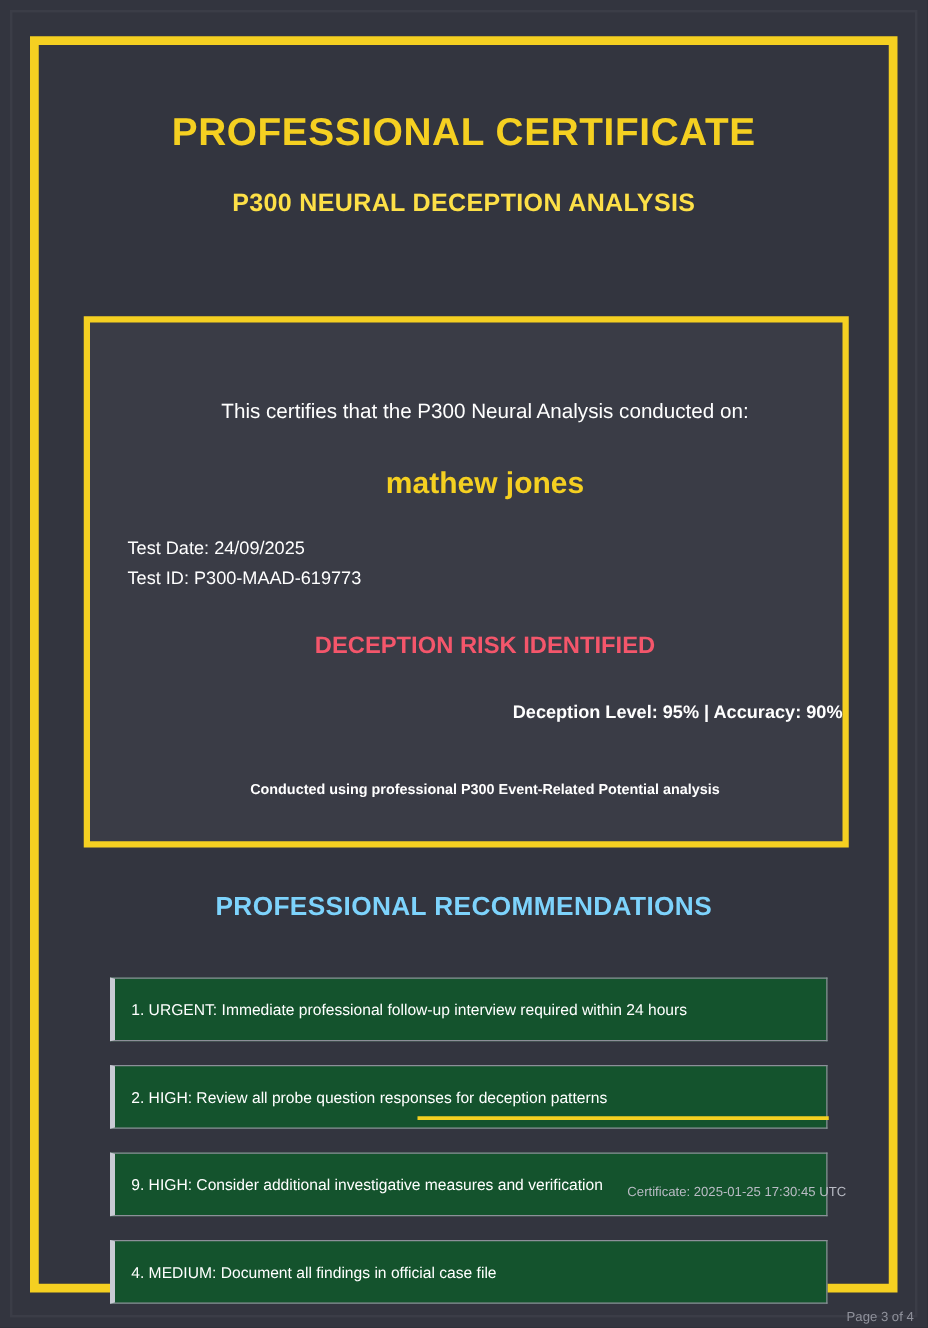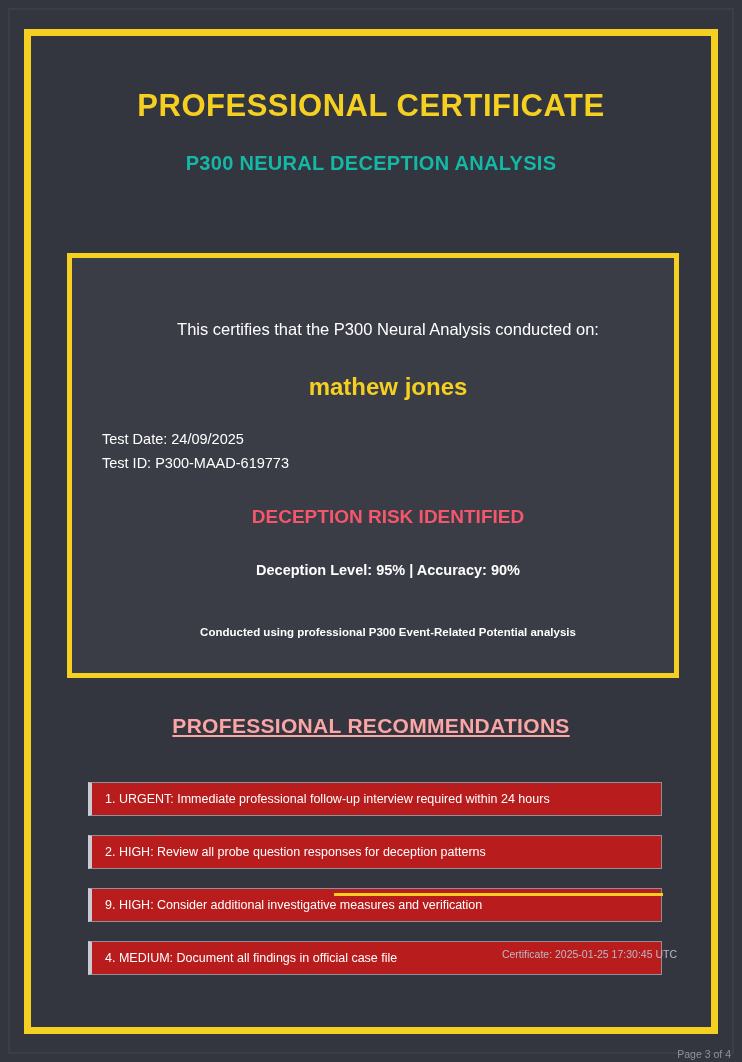--- a/index.html
+++ b/index.html
@@ -55,21 +55,21 @@
   .cert-title {
     text-align: center;
     color: #f5d021;
     font-size: 31px;
     font-weight: bold;
     letter-spacing: 0.5px;
     margin-top: 52px;
   }
   .cert-subtitle {
     text-align: center;
-    color: #14b8a6;
+    color: #fde047;
     font-size: 20px;
     font-weight: bold;
     margin-top: 28px;
     letter-spacing: 0.3px;
   }
 
   
   .body-box {
     position: absolute;
     left: 36px;
@@ -104,57 +104,56 @@
     margin-top: 8px;
   }
   .risk-line {
     text-align: center;
     color: #f4566b;
     font-size: 19px;
     font-weight: bold;
     margin-top: 35px;
   }
   .levels-line {
-    text-align: center;
+    text-align: right;
     color: #ffffff;
     font-size: 14.5px;
     font-weight: bold;
     margin-top: 34px;
   }
   .method-line {
     text-align: center;
     color: #ffffff;
     font-size: 11.5px;
     font-weight: bold;
     margin-top: 48px;
   }
 
   .rec-title {
     position: absolute;
     left: 0; right: 0;
     top: 678px;
     text-align: center;
-    color: #fca5a5;
+    color: #7dd3fc;
     font-size: 21px;
     font-weight: bold;
     letter-spacing: 0.3px;
-    text-decoration: underline;
   }
 
   .rec-list {
     position: absolute;
     left: 57px;
     top: 746px;
     width: 574px;
   }
   .rec-item {
     position: relative;
-    height: 34px;
+    height: 51px;
     margin-bottom: 19px;
-    background: #b91c1c;
+    background: #14532d;
     border: 1px solid #8d8f99;
     border-left: 4px solid #c9cbd4;
     box-sizing: border-box;
     display: flex;
     align-items: center;
     padding-left: 13px;
     color: #ffffff;
     font-size: 12.5px;
   }
 

